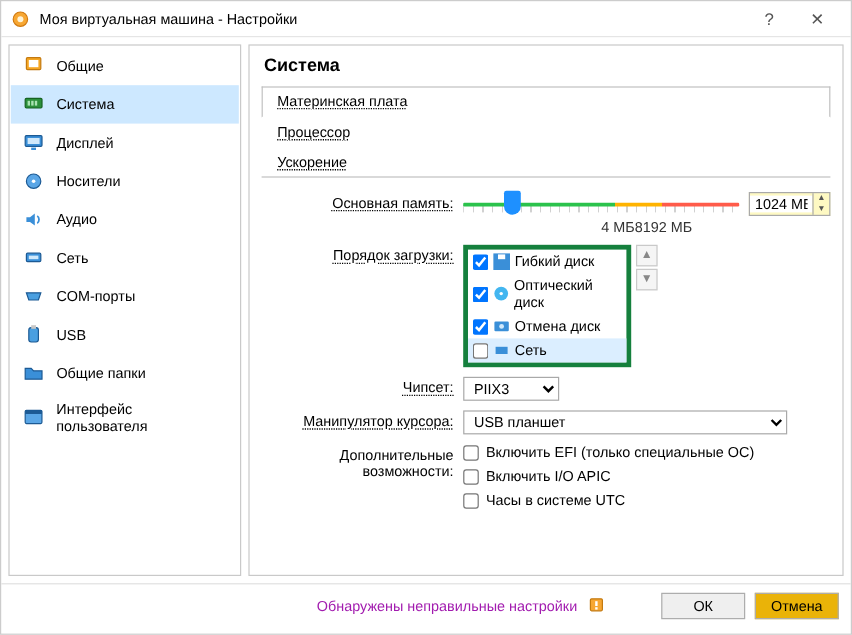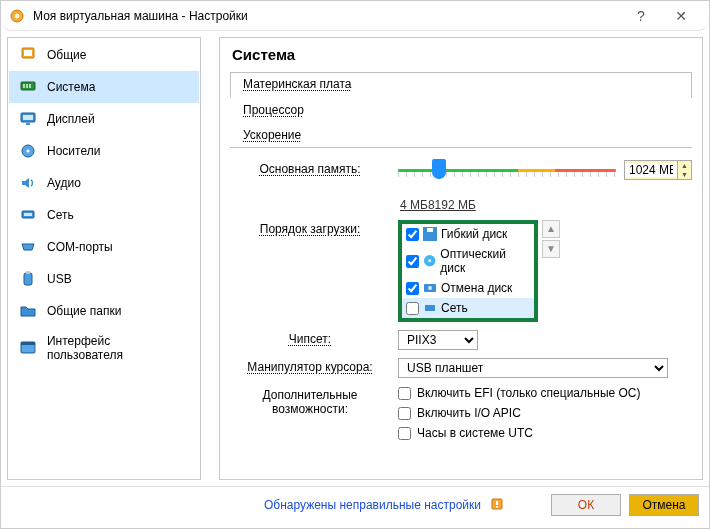--- a/index.html
+++ b/index.html
@@ -1,71 +1,71 @@
 <!DOCTYPE html>
 <html><head>
 <meta charset="utf-8">
 <style>
 * { box-sizing: border-box; margin: 0; padding: 0; font-family: "Segoe UI", Tahoma, sans-serif; font-size: 12px; }
 body { background: #fff; width: 710px; height: 529px; overflow: hidden; border: 1px solid #ccc; }
 
-.titlebar { height: 30px; display: flex; align-items: center; padding: 0 8px; border-bottom: 1px solid #e5e5e5; border-radius: 11px; }
+.titlebar { height: 30px; display: flex; align-items: center; padding: 0 8px; border-bottom: 1px solid #e5e5e5; }
 .titlebar .icon { width: 16px; height: 16px; margin-right: 8px; }
 .titlebar .title { flex: 1; color: #000; }
 .titlebar .help, .titlebar .close { width: 40px; text-align: center; color: #555; cursor: default; font-size: 14px; }
 
-.content { display: flex; height: 455px; padding: 6px; gap: 18px; }
+.content { display: flex; height: 455px; padding: 6px; gap: 6px; }
 .sidebar { width: 194px; border: 1px solid #c9c9c9; background: #fff; padding: 1px; }
 .side-item { display: flex; align-items: center; padding: 7px 10px; gap: 10px; cursor: default; }
 .side-item.selected { background: #cde8ff; }
 .side-item .s-label { color: #000; }
 
 .main { flex: 1; border: 1px solid #c9c9c9; padding: 6px 10px 10px 10px; }
 .main h1 { font-size: 15px; font-weight: 600; margin: 2px 0 8px 2px; }
 
 .tabs { display: flex; border-bottom: 1px solid #c0c0c0; margin-bottom: 12px; flex-direction: column; }
 .tab { padding: 4px 12px 6px 12px; border: 1px solid transparent; border-bottom: none; position: relative; top: 1px; cursor: default; }
 .tab.active { border-color: #c0c0c0; background: #fff; border-bottom: 1px solid #fff; }
 .tab span { text-decoration: underline; text-decoration-style: dotted; text-underline-offset: 2px; }
 
 .row { display: flex; align-items: flex-start; margin-bottom: 8px; }
-.row-label { width: 168px; text-align: center; padding-right: 8px; padding-top: 2px; }
+.row-label { width: 168px; text-align: right; padding-right: 8px; padding-top: 2px; }
 .row-label.ul { text-decoration: underline; text-decoration-style: dotted; text-underline-offset: 2px; }
 .row-body { flex: 1; }
 
 .slider-wrap { display: flex; align-items: center; gap: 8px; }
 .slider-track { flex: 1; height: 18px; position: relative; }
 .slider-bar { position: absolute; top: 8px; left: 0; right: 0; height: 3px; background: linear-gradient(to right, #2bc24c 0%, #2bc24c 55%, #ffb300 55%, #ffb300 72%, #ff5b4a 72%, #ff5b4a 100%); border-radius: 1px; }
 .slider-thumb { position: absolute; top: -2px; left: 34px; width: 14px; height: 20px; background: #1e90ff; border-radius: 2px 2px 7px 7px; }
 .slider-ticks { position: absolute; top: 10px; left: 0; right: 0; height: 6px; background: repeating-linear-gradient(to right, #bdbdbd 0 1px, transparent 1px 8px); opacity: .7; }
 .spin { display: flex; align-items: center; border: 1px solid #a9a9a9; height: 20px; background: #fef9c3; }
 .spin input { border: none; width: 52px; text-align: right; padding: 0 4px; outline: none; }
 .spin .arrows { width: 14px; height: 18px; border-left: 1px solid #a9a9a9; display: flex; flex-direction: column; }
 .spin .arrows div { flex: 1; font-size: 7px; text-align: center; line-height: 9px; color: #555; }
-.minmax { display: flex; justify-content: flex-start; font-size: 11px; color: #333; margin-top: 18px; padding: 0 2px; text-decoration: underline; }
+.minmax { display: flex; justify-content: center; font-size: 11px; color: #333; margin-top: 2px; padding: 0 2px; }
 
 .boot-list { border: 4px solid #15803d; width: 140px; }
 .boot-row { display: flex; align-items: center; padding: 3px 4px; gap: 4px; }
 .boot-row.sel { background: #dbeeff; }
 .boot-row input[type=checkbox] { width: 13px; height: 13px; }
 .boot-arrows { display: inline-flex; flex-direction: column; gap: 2px; margin-left: 4px; vertical-align: top; }
 .boot-arrows .btn { width: 18px; height: 18px; border: 1px solid #c9c9c9; background: #f5f5f5; text-align: center; font-size: 10px; color: #888; line-height: 16px; }
 
 select.combo { border: 1px solid #a9a9a9; height: 20px; padding: 0 4px; background: #fff; }
 .w80 { width: 80px; }
 .w270 { width: 270px; }
 
 .chk-row { display: flex; align-items: center; gap: 6px; margin-bottom: 6px; }
 .chk-row input { width: 13px; height: 13px; }
 
 .footer { height: 36px; display: flex; align-items: center; padding: 0 10px; border-top: 1px solid #e0e0e0; gap: 8px; }
-.footer .warn-text { color: #1d4ed8; }
+.footer .warn-text { color: #a21caf; }
 .footer .spacer { flex: 1; }
 .footer .btn { min-width: 70px; height: 22px; border: 1px solid #adadad; background: #eab308; text-align: center; line-height: 20px; cursor: default; }
-.footer .btn.disabled { color: #c2410c; background: #efefef; }
+.footer .btn.disabled { color: #000000; background: #efefef; }
 
 .ic { width: 18px; height: 18px; display: inline-block; }
 </style>
 </head>
 <body>
 
 <div class="titlebar">
   <span class="icon">
     <svg viewBox="0 0 16 16">
         <circle cx="8" cy="8" r="6" fill="#f7a733" stroke="#d17a10"></circle>

